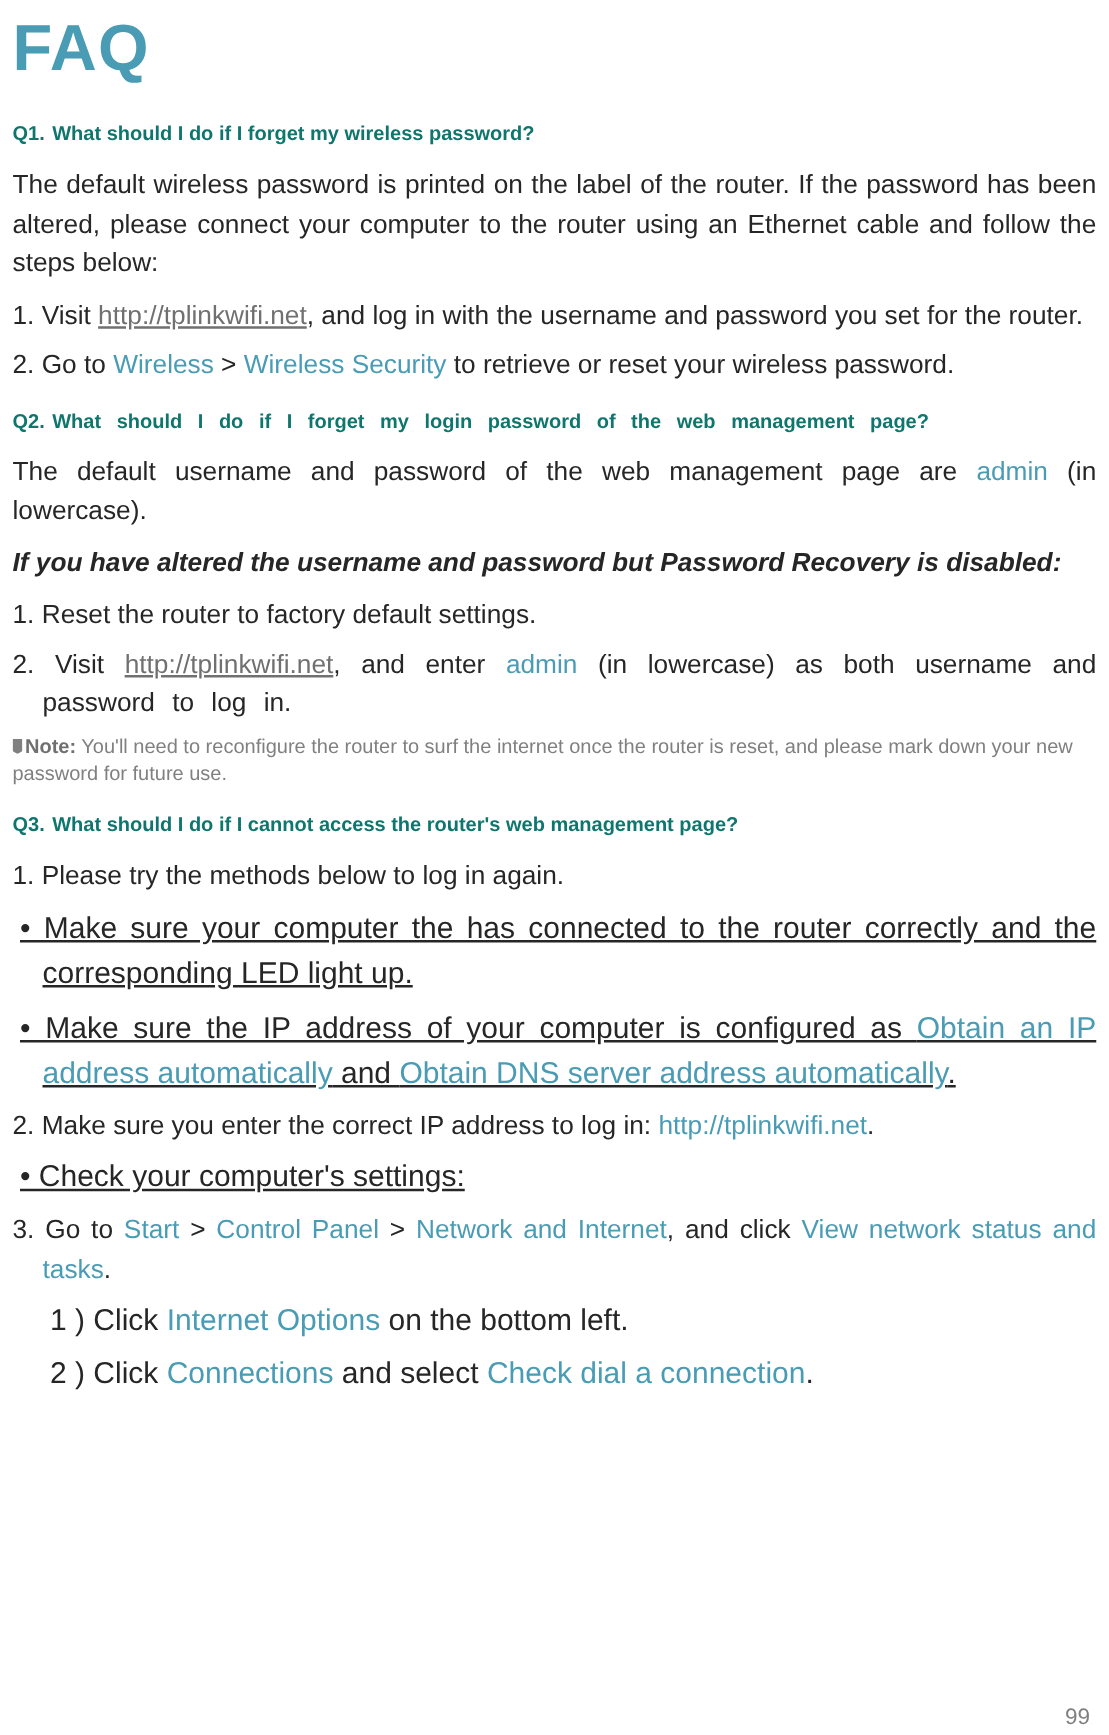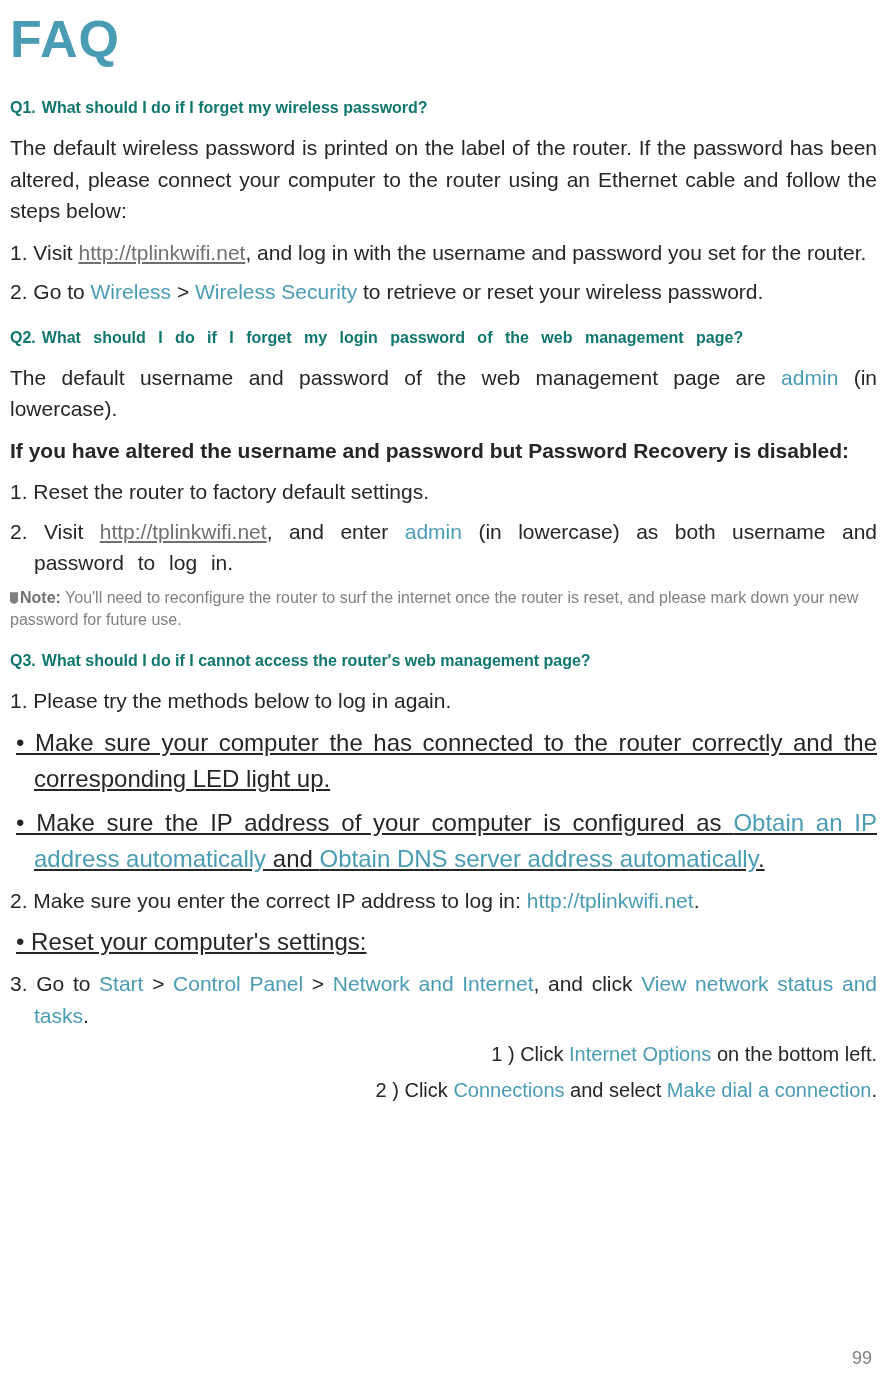--- a/index.html
+++ b/index.html
@@ -60,39 +60,39 @@
     .bullet-item {
       font-size: 24px;
       color: #262626;
       margin-bottom: 8px;
       padding-left: 24px;
       text-indent: -18px;
       text-align: justify;
       text-decoration: underline;
     }
     .sub-numbered {
-      font-size: 20px;
+      font-size: 24px;
       color: #262626;
       margin-bottom: 6px;
       padding-left: 64px;
       text-indent: -34px;
-      text-align: right;
     }
     .link-text {
       color: #707070;
       text-decoration: underline;
     }
     .teal-text {
       color: #4a9cb5;
     }
     .bold-text {
       font-weight: 600;
       font-size: 21px;
       color: #262626;
       margin-bottom: 10px;
+      font-style: italic;
     }
     .note-line {
       font-size: 16px;
       color: #808080;
       margin-bottom: 10px;
       line-height: 1.4;
     }
     .note-label {
       color: #707070;
       font-weight: 700;
@@ -101,21 +101,21 @@
       display: inline-block;
       width: 8px;
       height: 12px;
       background: #808080;
       margin-right: 2px;
       vertical-align: middle;
       clip-path: polygon(0 0, 100% 0, 100% 80%, 50% 100%, 0 80%);
     }
     .page-number {
       position: absolute;
-      bottom: 16px;
+      bottom: 1px;
       right: 15px;
       font-size: 18px;
       color: #808080;
     }
     .wide-space {
       word-spacing: 8px;
     }
   </style>
 </head>
 <body>
@@ -168,27 +168,27 @@
 <p class="bullet-item">•  Make sure your computer the has connected to the router correctly and the corresponding LED light up.</p>
 
 <p class="bullet-item">
   <span>•  Make sure the IP address of your computer is configured as </span><span class="teal-text">Obtain an IP address automatically</span><span> and </span><span class="teal-text">Obtain DNS server address automatically</span><span>.</span>
 </p>
 
 <p class="numbered-item">
   <span>2. Make sure  you enter the correct IP address to log in: </span><span class="teal-text">http://tplinkwifi.net</span><span>.</span>
 </p>
 
-<p class="bullet-item">•  Reset your computer's settings:</p>
+<p class="bullet-item">•  Check your computer's settings:</p>
 
 <p class="numbered-item">
   <span>3. Go to </span><span class="teal-text">Start</span><span> &gt; </span><span class="teal-text">Control Panel</span><span> &gt; </span><span class="teal-text">Network and Internet</span><span>, and click </span><span class="teal-text">View network status and tasks</span><span>.</span>
 </p>
 
 <p class="sub-numbered">
   <span>1 )    Click </span><span class="teal-text">Internet Options</span><span> on the bottom left.</span>
 </p>
 
 <p class="sub-numbered">
-  <span>2 )    Click </span><span class="teal-text">Connections</span><span> and select </span><span class="teal-text">Make dial a connection</span><span>.</span>
+  <span>2 )    Click </span><span class="teal-text">Connections</span><span> and select </span><span class="teal-text">Check dial a connection</span><span>.</span>
 </p>
 
 <div class="page-number">99</div>
 
 </body></html>

